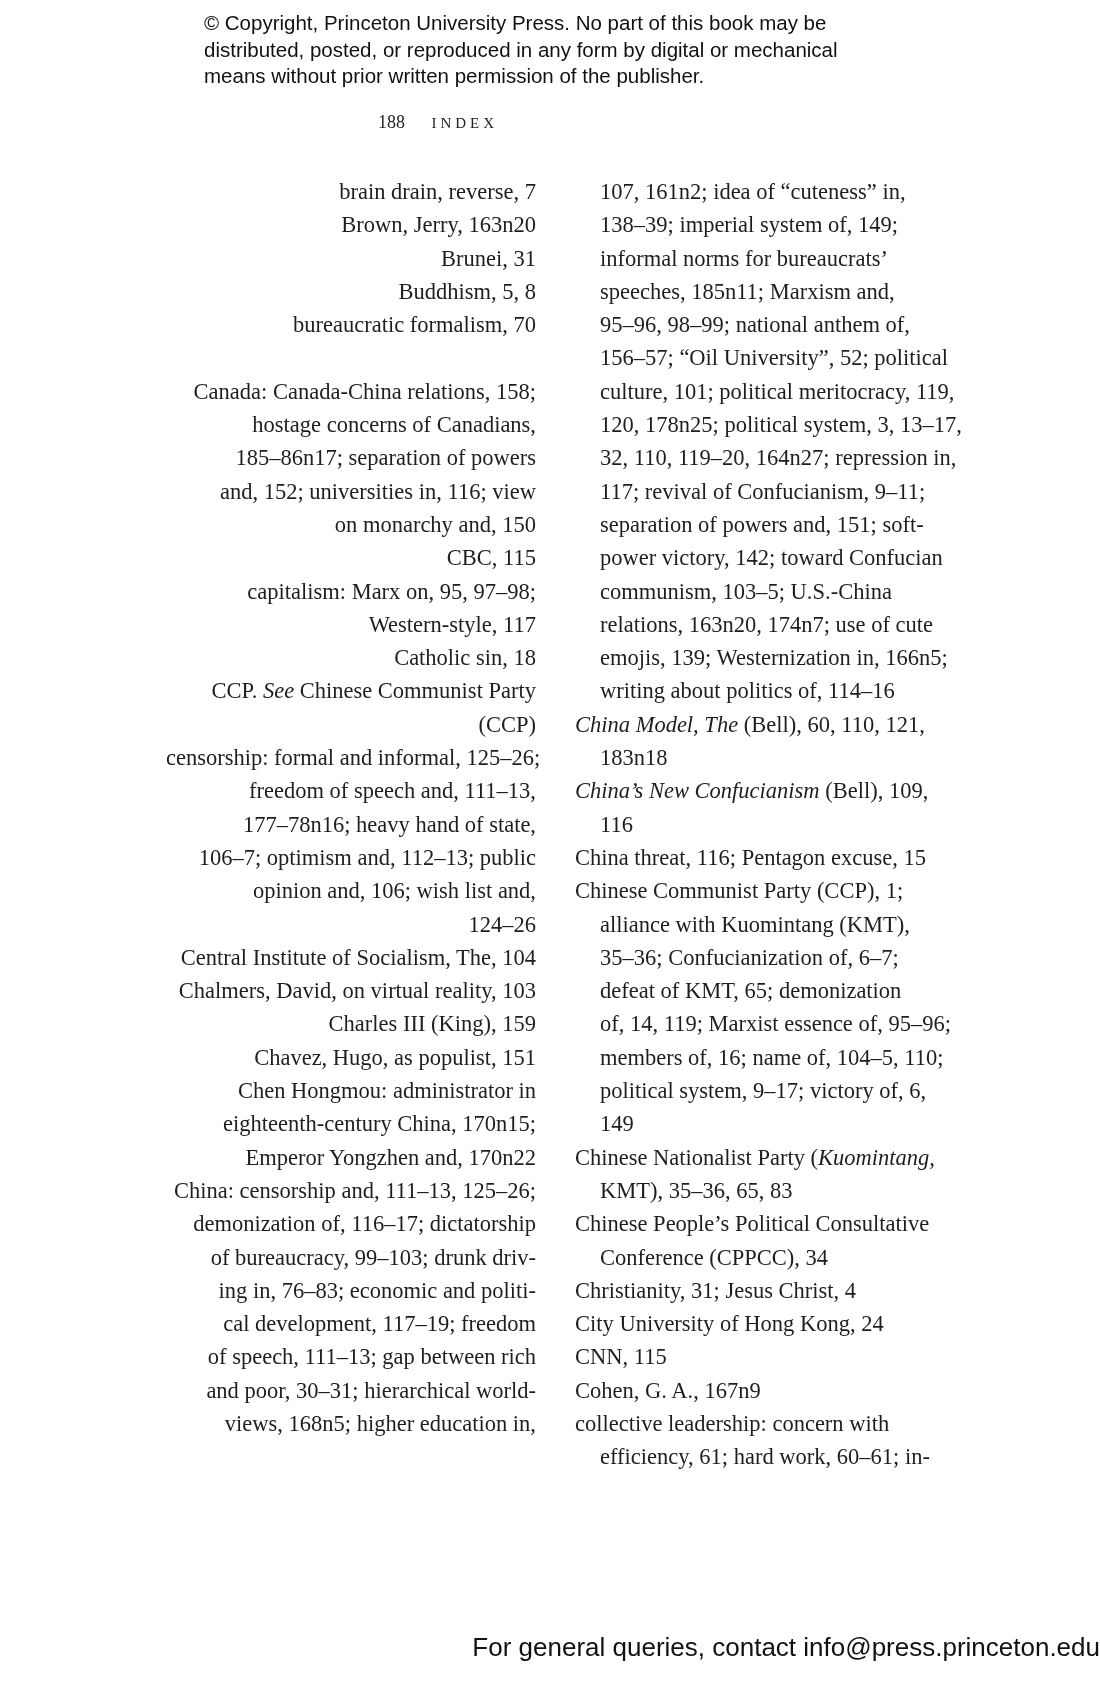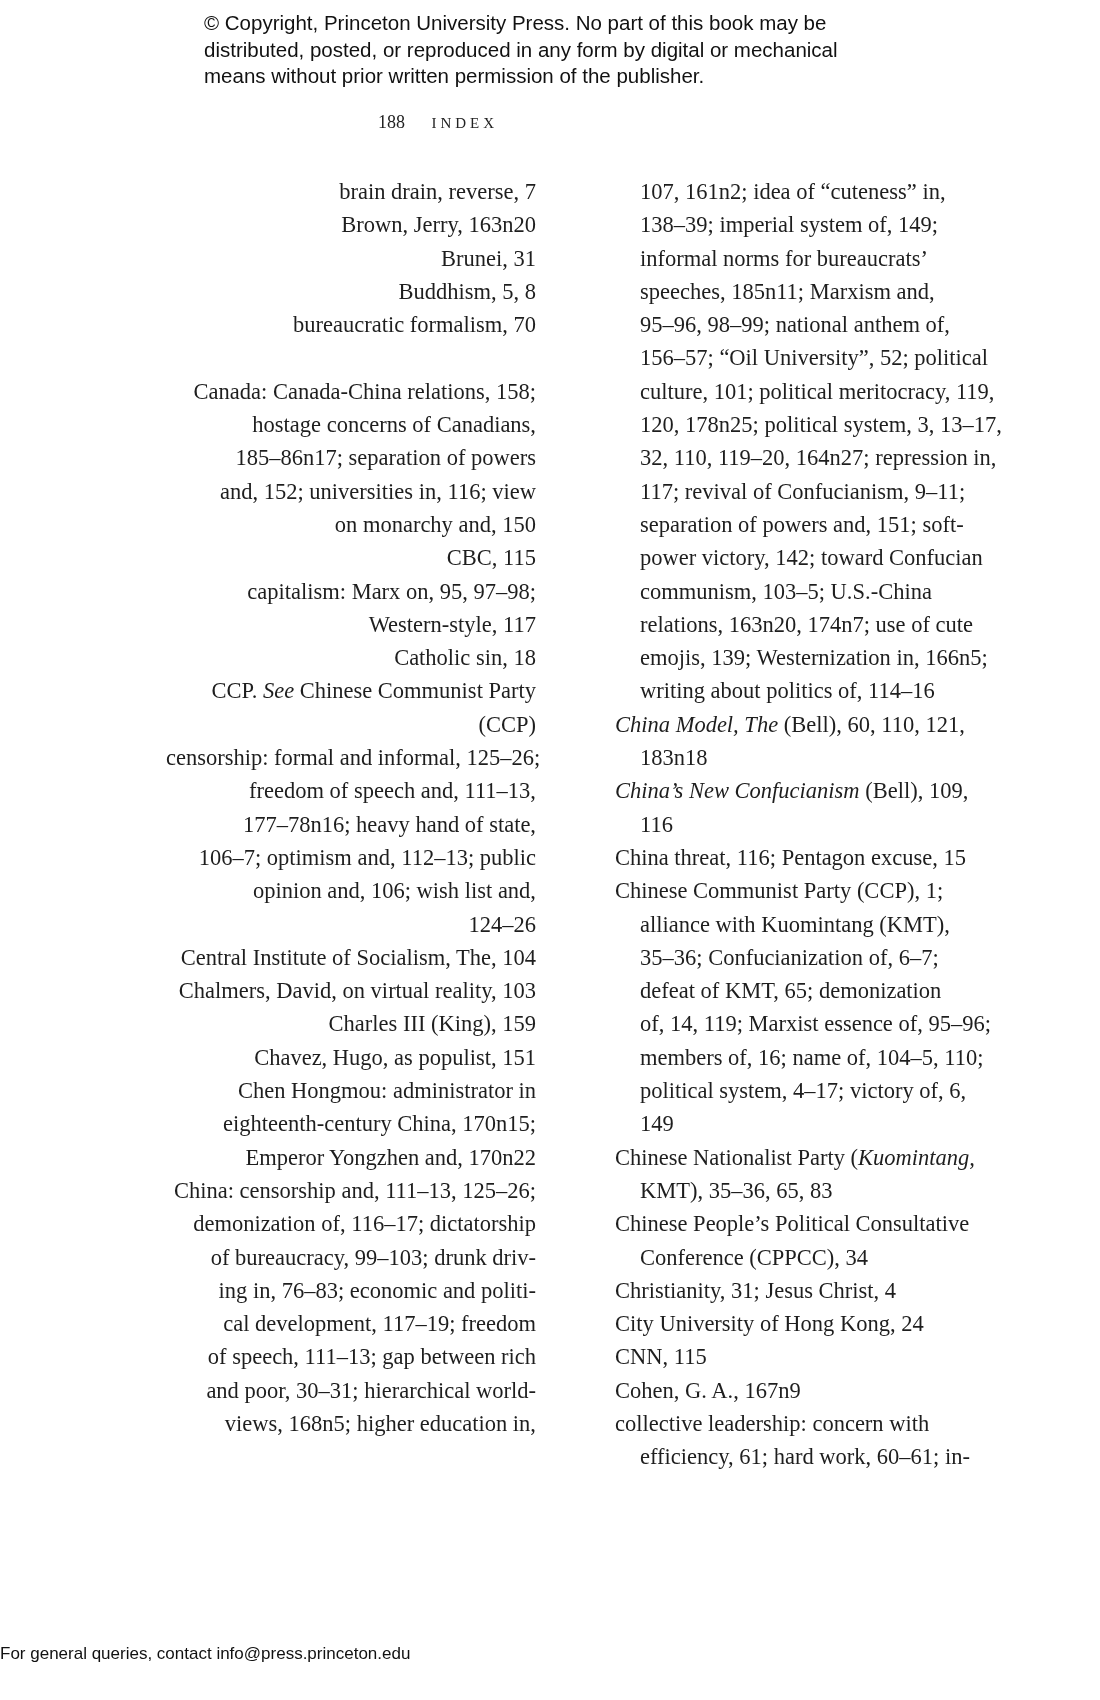--- a/index.html
+++ b/index.html
@@ -13,27 +13,27 @@
     position: absolute; top: 112px; left: 0; width: 876px; text-align: center;
     font-family: "Liberation Serif", serif; font-size: 18px; color: #222;
   }
   .running-head .pageno { margin-right: 22px; }
   .running-head .section { letter-spacing: 4px; font-size: 15px; }
   .col {
     position: absolute; top: 175px;
     font-family: "Liberation Serif", serif; font-size: 22.5px; line-height: 33.3px; color: #1e1e1e;
   }
   .col.left { left: 166px; width: 370px; text-align: right; }
-  .col.right { left: 575px; width: 370px; margin-left: 40px; }
+  .col.right { left: 575px; width: 370px; }
   .line { white-space: nowrap; height: 33.3px; }
   .line.indent { padding-left: 25px; }
   .line.blank { height: 33.3px; }
   .footer {
-    position: absolute; top: 1632px; left: 0; width: 1100px; text-align: left;
-    font-family: "Liberation Sans", sans-serif; font-size: 17px; color: #111; margin-top: 12px;
+    position: absolute; top: 1632px; left: 0; width: 1100px; text-align: right;
+    font-family: "Liberation Sans", sans-serif; font-size: 26px; color: #111;
   }
   i { font-style: italic; }
 </style>
 </head>
 <body>
 
 <div class="copyright">
   <div>© Copyright, Princeton University Press. No part of this book may be</div>
   <div>distributed, posted, or reproduced in any form by digital or mechanical</div>
   <div>means without prior written permission of the publisher.</div>
@@ -105,21 +105,21 @@
     <div class="line indent"><span>183n18</span></div>
     <div class="line"><i>China’s New Confucianism</i><span> (Bell), 109,</span></div>
     <div class="line indent"><span>116</span></div>
     <div class="line"><span>China threat, 116; Pentagon excuse, 15</span></div>
     <div class="line"><span>Chinese Communist Party (CCP), 1;</span></div>
     <div class="line indent"><span>alliance with Kuomintang (KMT),</span></div>
     <div class="line indent"><span>35–36; Confucianization of, 6–7;</span></div>
     <div class="line indent"><span>defeat of KMT, 65; demonization</span></div>
     <div class="line indent"><span>of, 14, 119; Marxist essence of, 95–96;</span></div>
     <div class="line indent"><span>members of, 16; name of, 104–5, 110;</span></div>
-    <div class="line indent"><span>political system, 4–17; victory of, 6,</span></div>
+    <div class="line indent"><span>political system, 9–17; victory of, 6,</span></div>
     <div class="line indent"><span>149</span></div>
     <div class="line"><span>Chinese Nationalist Party (</span><i>Kuomintang,</i><span></span></div>
     <div class="line indent"><span>KMT), 35–36, 65, 83</span></div>
     <div class="line"><span>Chinese People’s Political Consultative</span></div>
     <div class="line indent"><span>Conference (CPPCC), 34</span></div>
     <div class="line"><span>Christianity, 31; Jesus Christ, 4</span></div>
     <div class="line"><span>City University of Hong Kong, 24</span></div>
     <div class="line"><span>CNN, 115</span></div>
     <div class="line"><span>Cohen, G. A., 167n9</span></div>
     <div class="line"><span>collective leadership: concern with</span></div>

